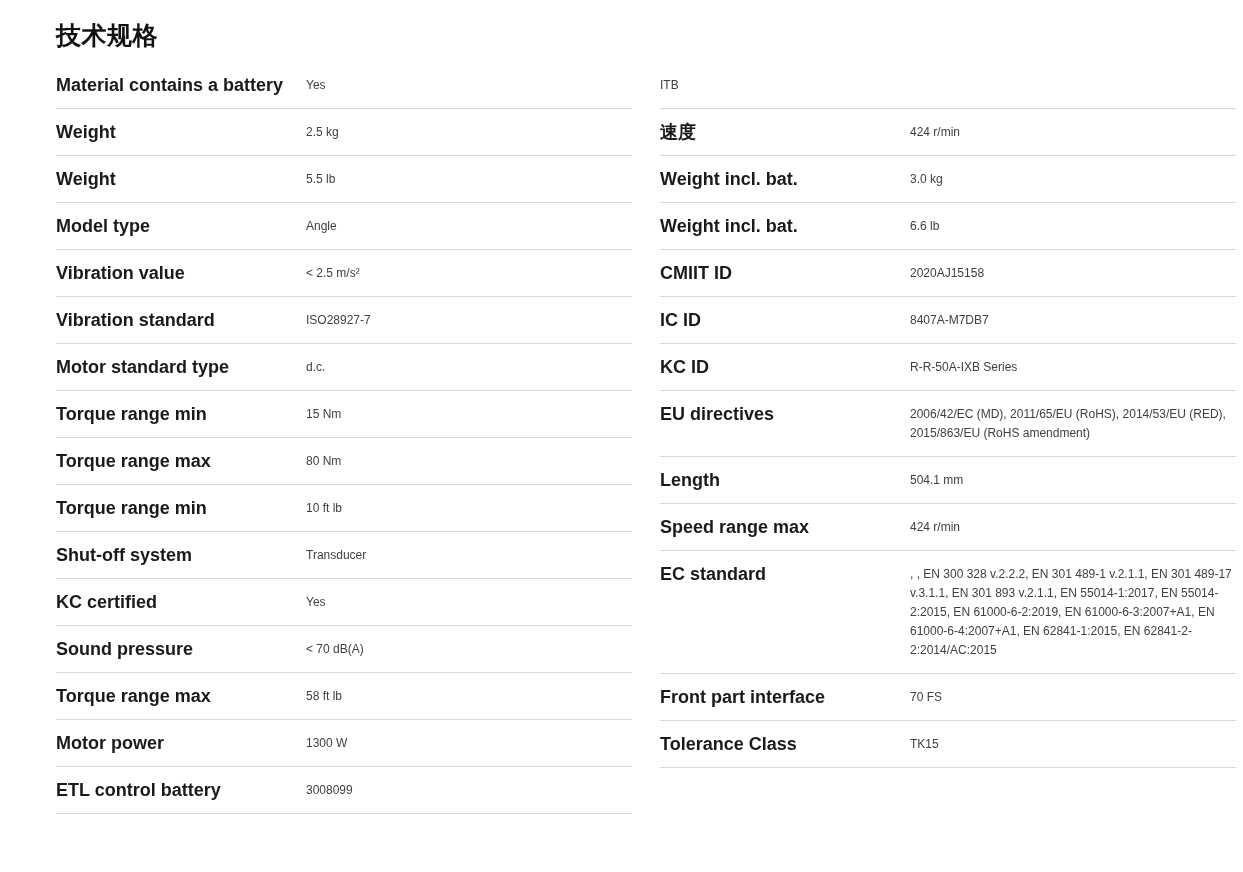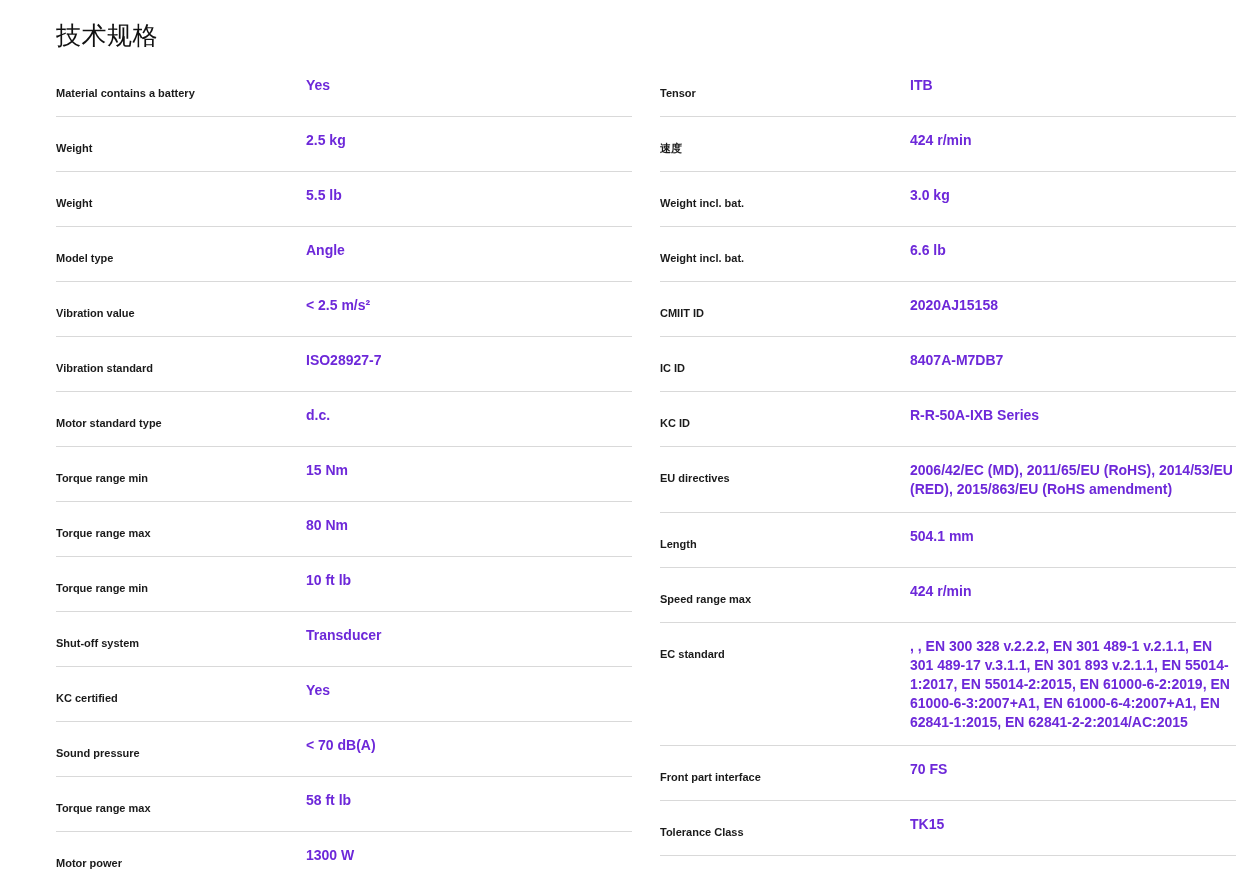--- a/index.html
+++ b/index.html
@@ -16,21 +16,21 @@
   }
   .page {
     position: relative;
     width: 1243px;
     height: 872px;
     box-sizing: border-box;
     padding: 0 22px 0 56px;
   }
   .page-title {
     font-size: 25px;
-    font-weight: normal;
+    font-weight: bold;
     letter-spacing: 0.5px;
     color: #111111;
     margin: 0;
     padding-top: 18px;
     padding-bottom: 10px;
     line-height: 34px;
   }
   .spec-columns {
     display: flex;
     flex-direction: row;
@@ -52,33 +52,32 @@
     flex-direction: row;
     align-items: flex-start;
     border-bottom: 1px solid #d9d9d9;
     padding: 14px 0 13px 0;
     min-height: 23px;
     box-sizing: border-box;
   }
   .spec-label {
     flex: 0 0 250px;
     width: 250px;
-    font-size: 11px;
+    font-size: 18px;
     font-weight: bold;
     color: #1a1a1a;
     line-height: 19px;
     padding-right: 8px;
     box-sizing: border-box;
-    margin-top: 8px;
   }
   .spec-value {
     flex: 1 1 auto;
-    font-size: 14px;
-    font-weight: bold;
-    color: #6d28d9;
+    font-size: 12px;
+    font-weight: normal;
+    color: #404040;
     line-height: 19px;
   }
 </style>
 </head>
 <body>
 
 <div class="page">
 
   <h1 class="page-title">技术规格</h1>
 
@@ -146,21 +145,20 @@
         <div class="spec-value">1300 W</div>
       </div>
       <div class="spec-row">
         <div class="spec-label">ETL control battery</div>
         <div class="spec-value">3008099</div>
       </div>
     </div>
 
     <div class="spec-col right">
       <div class="spec-row">
-        <div class="spec-label">Tensor</div>
         <div class="spec-value">ITB</div>
       </div>
       <div class="spec-row">
         <div class="spec-label">速度</div>
         <div class="spec-value">424 r/min</div>
       </div>
       <div class="spec-row">
         <div class="spec-label">Weight incl. bat.</div>
         <div class="spec-value">3.0 kg</div>
       </div>

